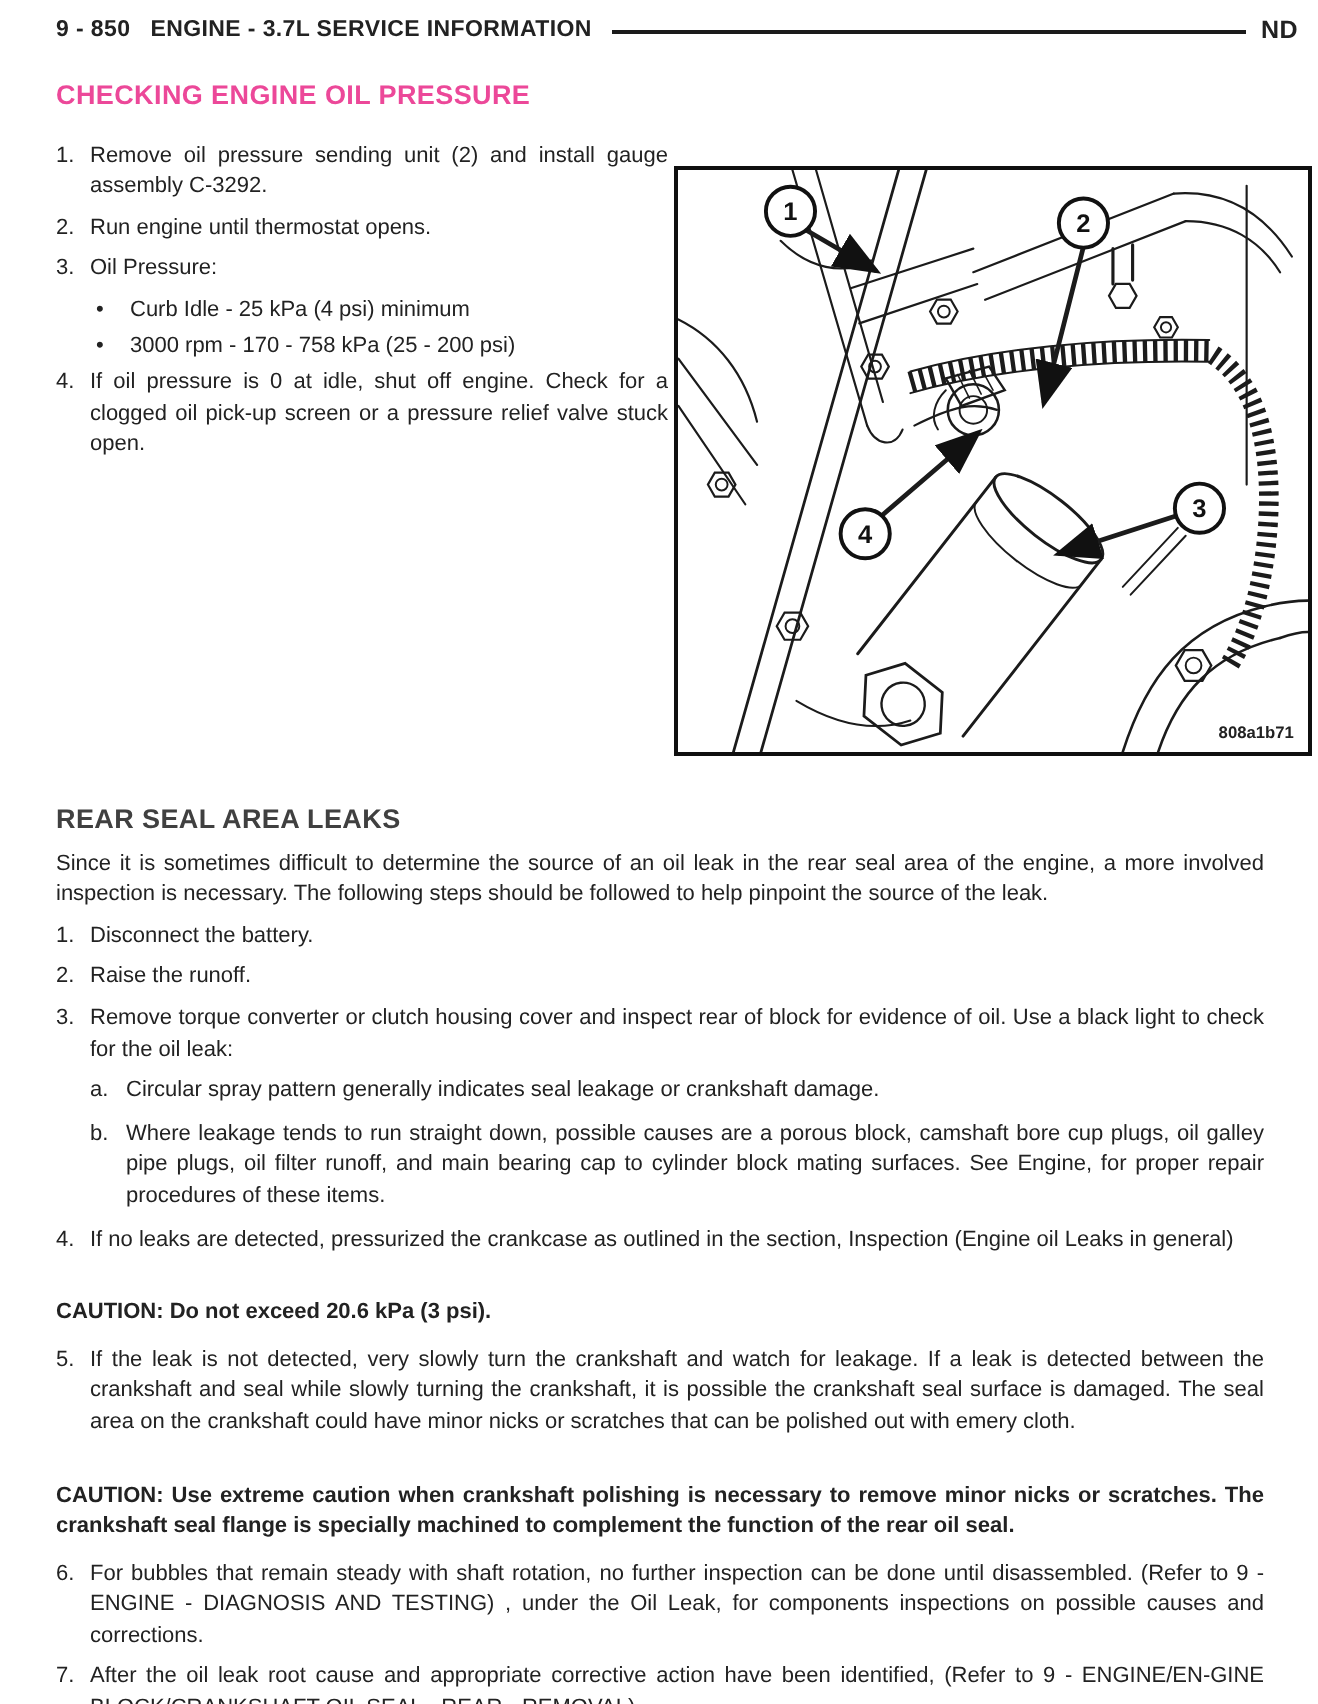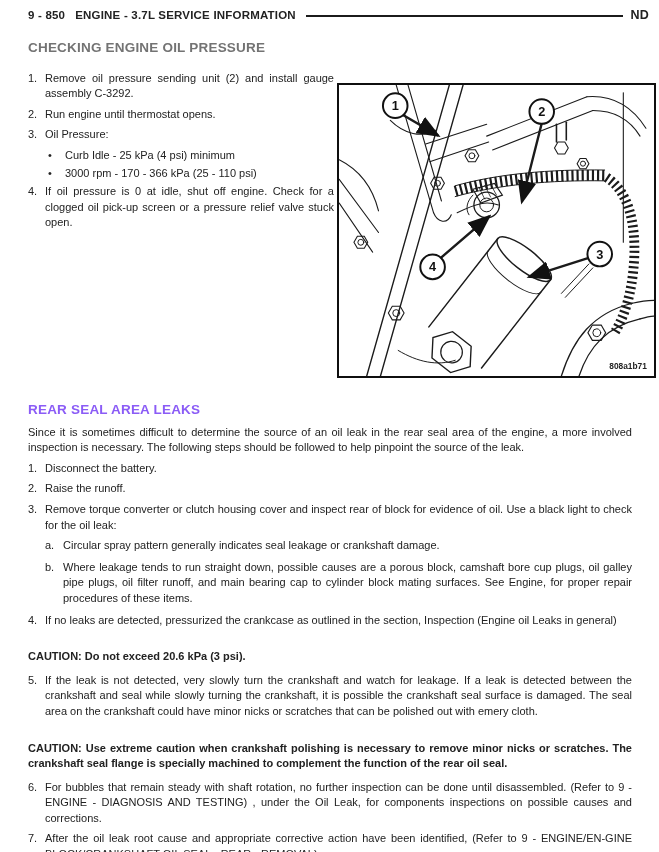--- a/index.html
+++ b/index.html
@@ -17,21 +17,21 @@
     display:flex;align-items:center;
     font-weight:bold;font-size:11.5px;letter-spacing:.2px;
   }
   .hdr .pgnum{flex:none;}
   .hdr .hdr-title{flex:none;margin-left:10px;}
   .hdr .rule{flex:1;border-top:2.2px solid #1b1b1b;margin:1px 8px 0 10px;}
   .hdr .model{flex:none;font-size:12.5px;}
   
   .sec-title{
     position:absolute;left:28px;
-    font-weight:bold;font-size:13.5px;letter-spacing:.2px;color:#737373;
+    font-weight:bold;font-size:13.5px;letter-spacing:.2px;color:#ec4899;
   }
   #t1{top:40px;}
   
   .leftcol{
     position:absolute;top:71px;left:28px;width:306px;
     font-size:11px;line-height:15.4px;text-align:justify;
   }
   .step{display:flex;margin-bottom:5px;}
   .step .num{flex:none;width:17px;}
   .step .txt{flex:1;text-align:justify;}
@@ -43,21 +43,21 @@
     position:absolute;top:83px;left:337px;width:315px;height:291px;
     border:2.6px solid #0f0f0f;background:#fff;
   }
   .figure svg{display:block;width:100%;height:100%;}
   
   .sec2{
     position:absolute;top:402px;left:28px;width:604px;
     font-size:11px;line-height:15.6px;
   }
   .sec2 h2{
-    font-size:13.5px;font-weight:bold;letter-spacing:.2px;color:#8b5cf6;
+    font-size:13.5px;font-weight:bold;letter-spacing:.2px;color:#404040;
     margin:0 0 7px 0;
   }
   .sec2 p{margin:0 0 5px 0;text-align:justify;}
   .sec2 .caution{font-weight:bold;margin:21px 0 8px 0;text-align:justify;}
   .substeps{margin:4px 0 2px 17px;}
   .substep{display:flex;margin-bottom:6px;}
   .substep .num{flex:none;width:18px;}
   .substep .txt{flex:1;text-align:justify;}
 </style>
 </head>
@@ -87,21 +87,21 @@
       <span class="num">3.</span>
       <span class="txt">Oil Pressure:</span>
     </div>
     <div class="bullets">
       <div class="bullet-line">
         <span class="b">•</span>
         <span class="txt">Curb Idle - 25 kPa (4 psi) minimum</span>
       </div>
       <div class="bullet-line">
         <span class="b">•</span>
-        <span class="txt">3000 rpm - 170 - 366 kPa (25 - 110 psi)</span>
+        <span class="txt">3000 rpm - 170 - 758 kPa (25 - 200 psi)</span>
       </div>
     </div>
     <div class="step">
       <span class="num">4.</span>
       <span class="txt">If oil pressure is 0 at idle, shut off engine. Check for a clogged oil pick-up screen or a pressure relief valve stuck open.</span>
     </div>
   </div>
 
   <div class="figure">
     <svg viewBox="0 0 320 296">

